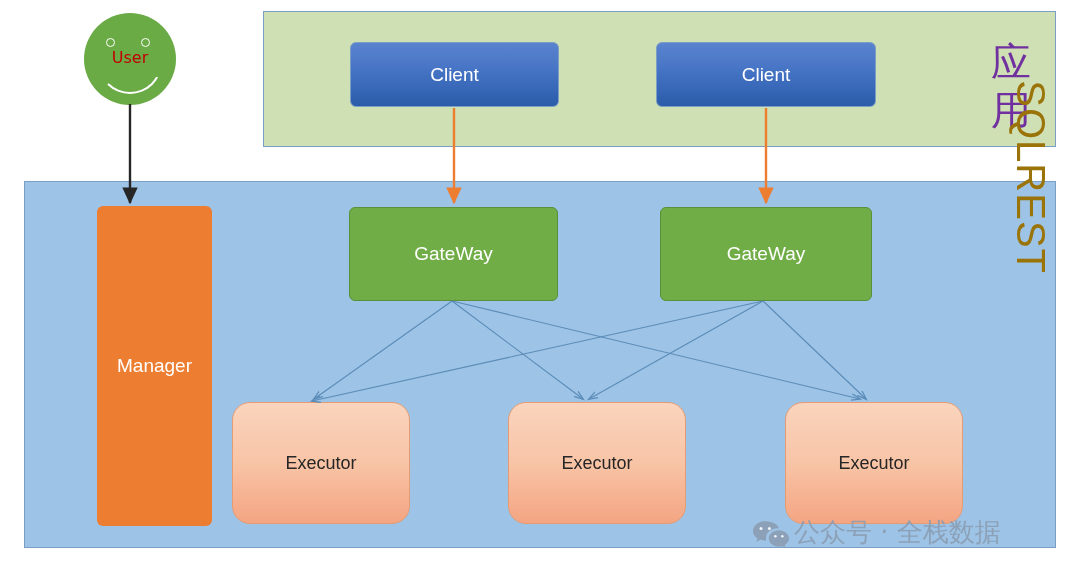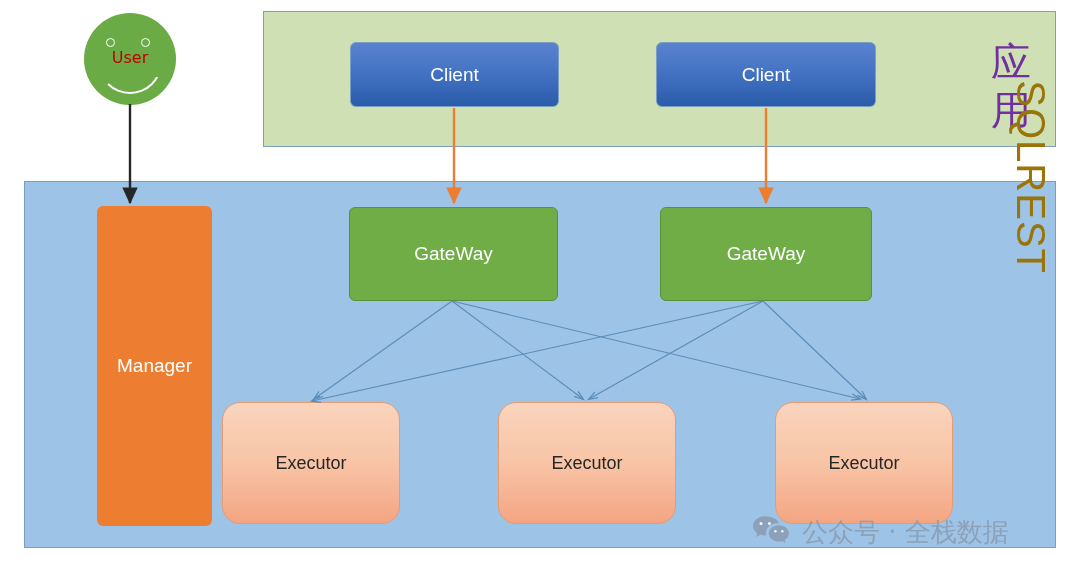--- a/index.html
+++ b/index.html
@@ -107,20 +107,21 @@
     font-size: 19px;
     margin-left: 24px;
   }
 
   .executor {
     background: linear-gradient(to bottom, #fad4bd 0%, #f8c4a6 50%, #f4a582 100%);
     border: 1px solid #e59c72;
     border-radius: 18px;
     color: #262626;
     font-size: 18px;
+    margin-left: 10px;
   }
   #executor-1 { left: 222px; top: 402px; width: 178px; height: 122px; }
   #executor-2 { left: 498px; top: 402px; width: 178px; height: 122px; }
   #executor-3 { left: 775px; top: 402px; width: 178px; height: 122px; }
 
   
   #user {
     position: absolute;
     left: 84px;
     top: 13px;
@@ -167,22 +168,22 @@
     font-size: 16px;
     font-family: "DejaVu Sans", sans-serif;
   }
 
   
   #watermark {
     position: absolute;
     left: 752px;
     top: 515px;
     display: flex;
-    align-items: flex-start;
-    gap: 12px;
+    align-items: flex-end;
+    gap: 4px;
     color: #8a9cb0;
     font-size: 26px;
     font-family: "DejaVu Sans", sans-serif;
     opacity: 0.85;
     pointer-events: none;
   }
   #wechat-icon { display: block; }
 
   
   #connectors {

